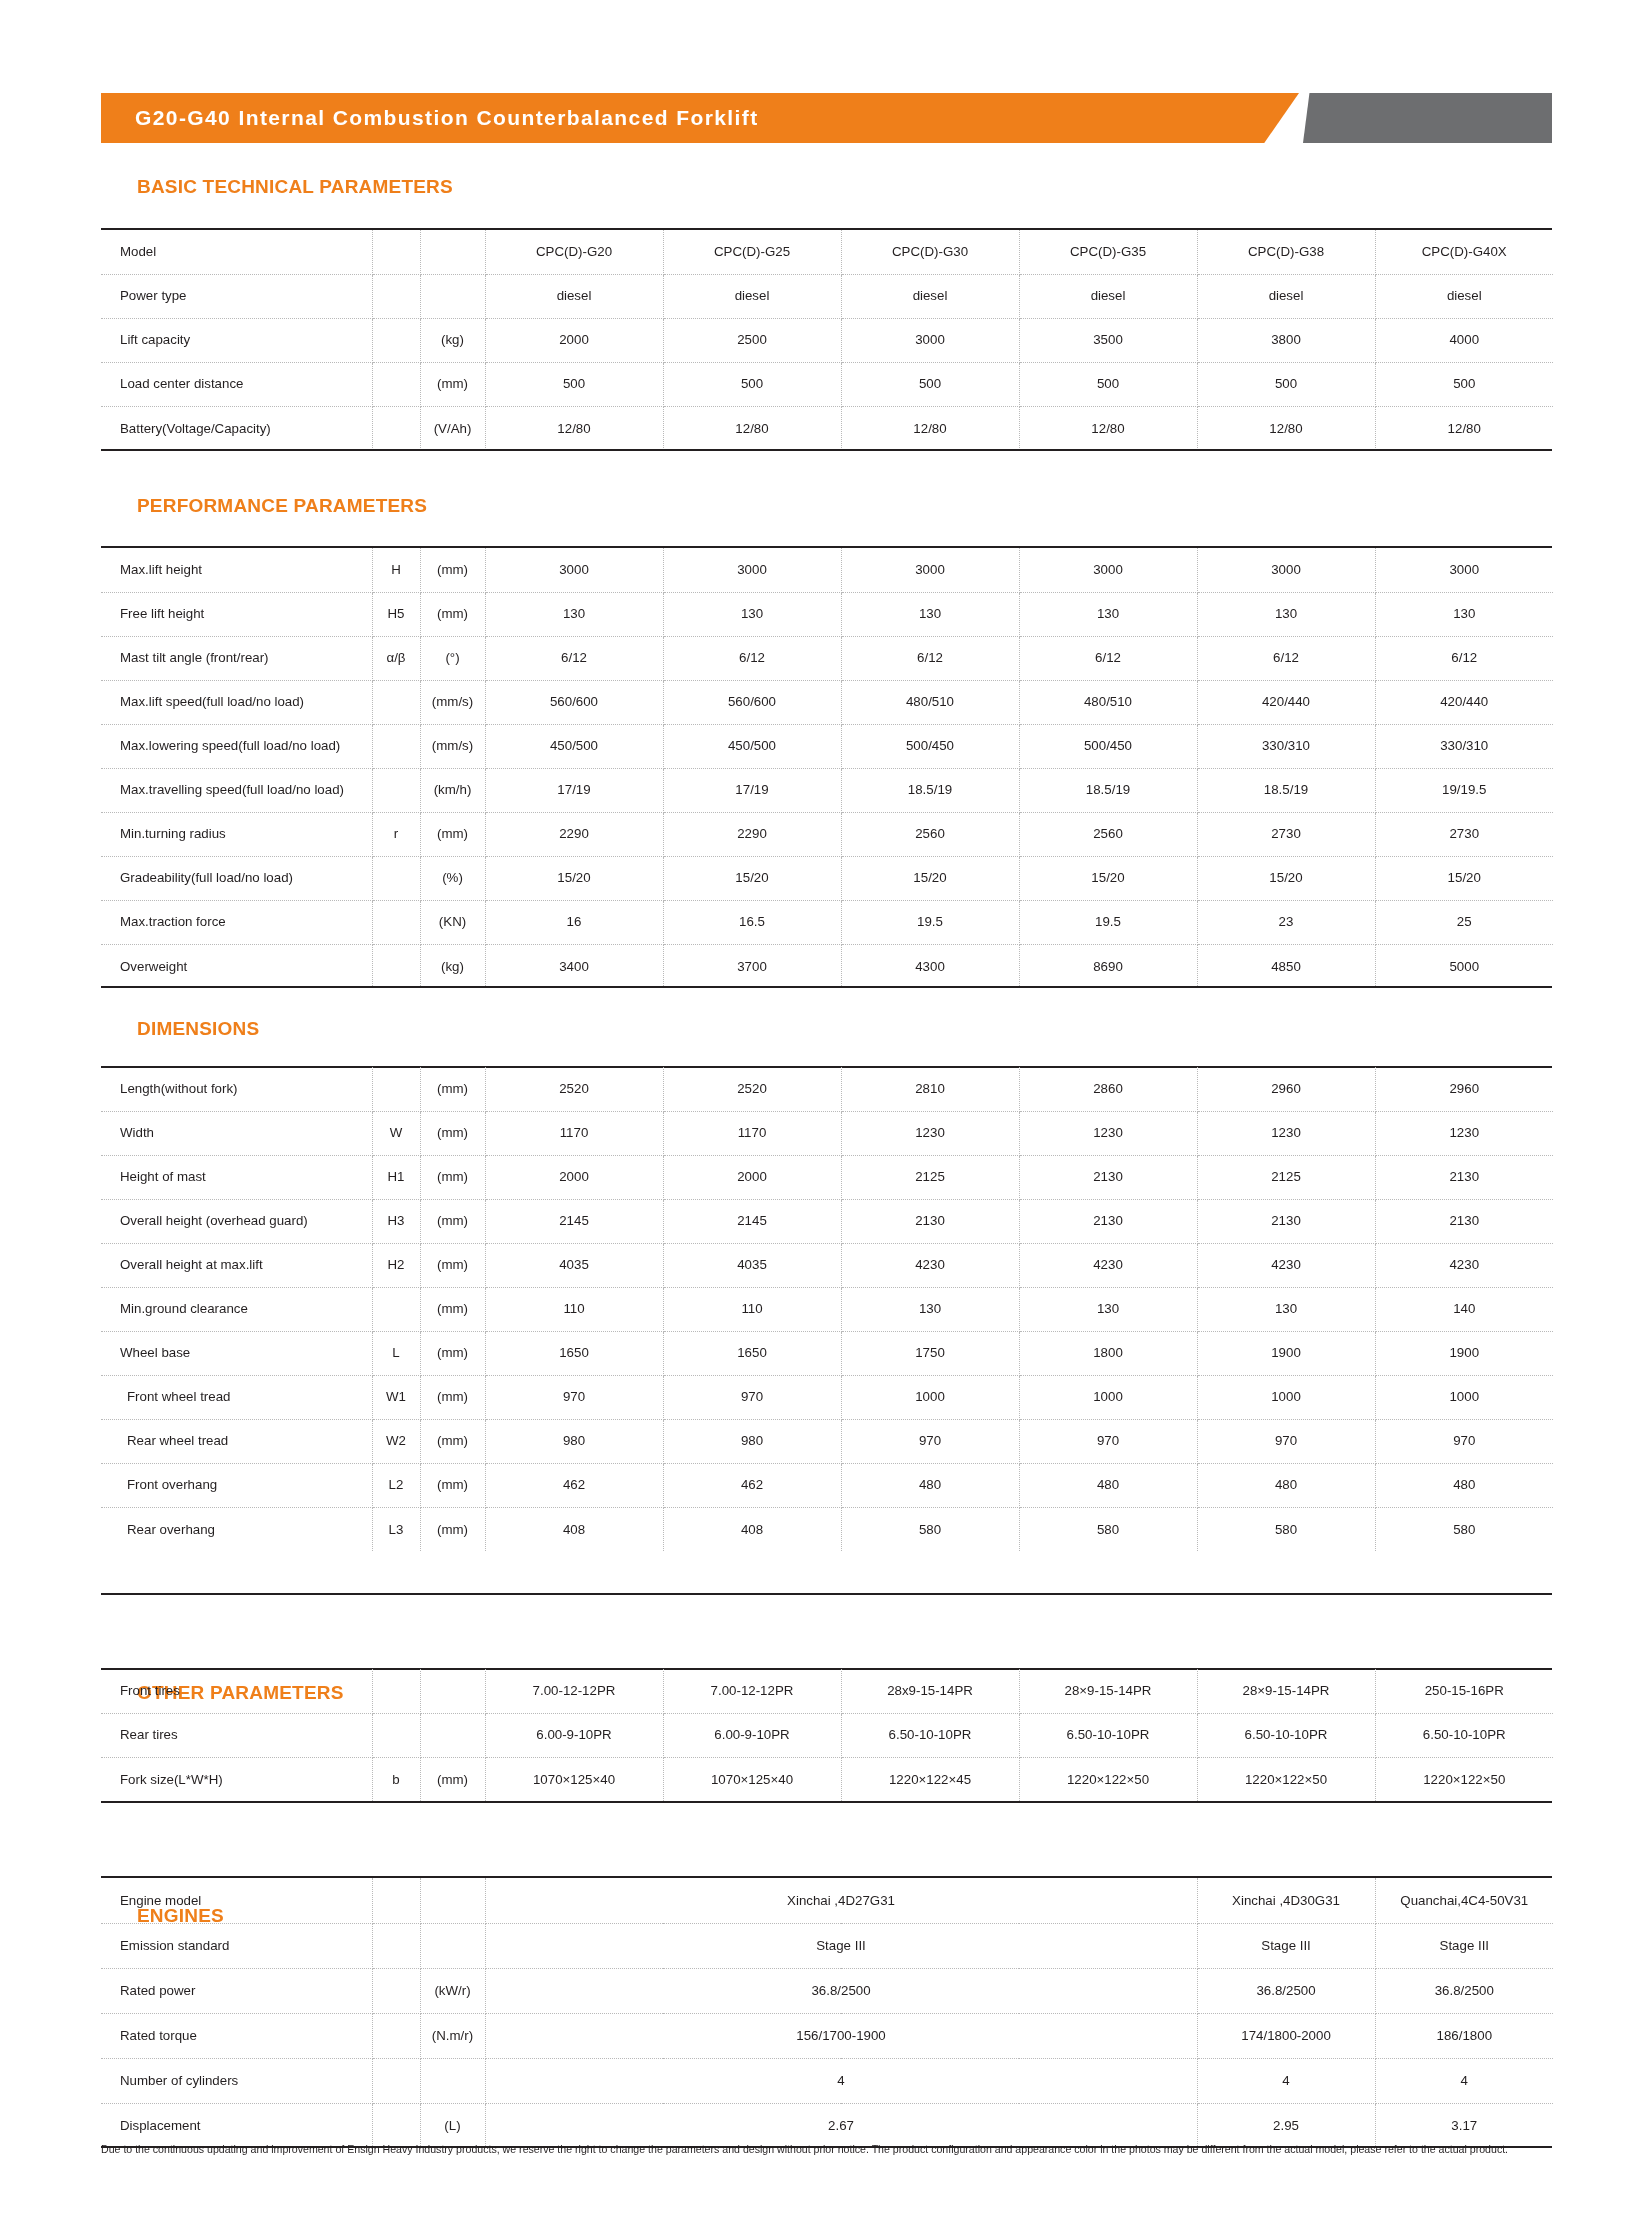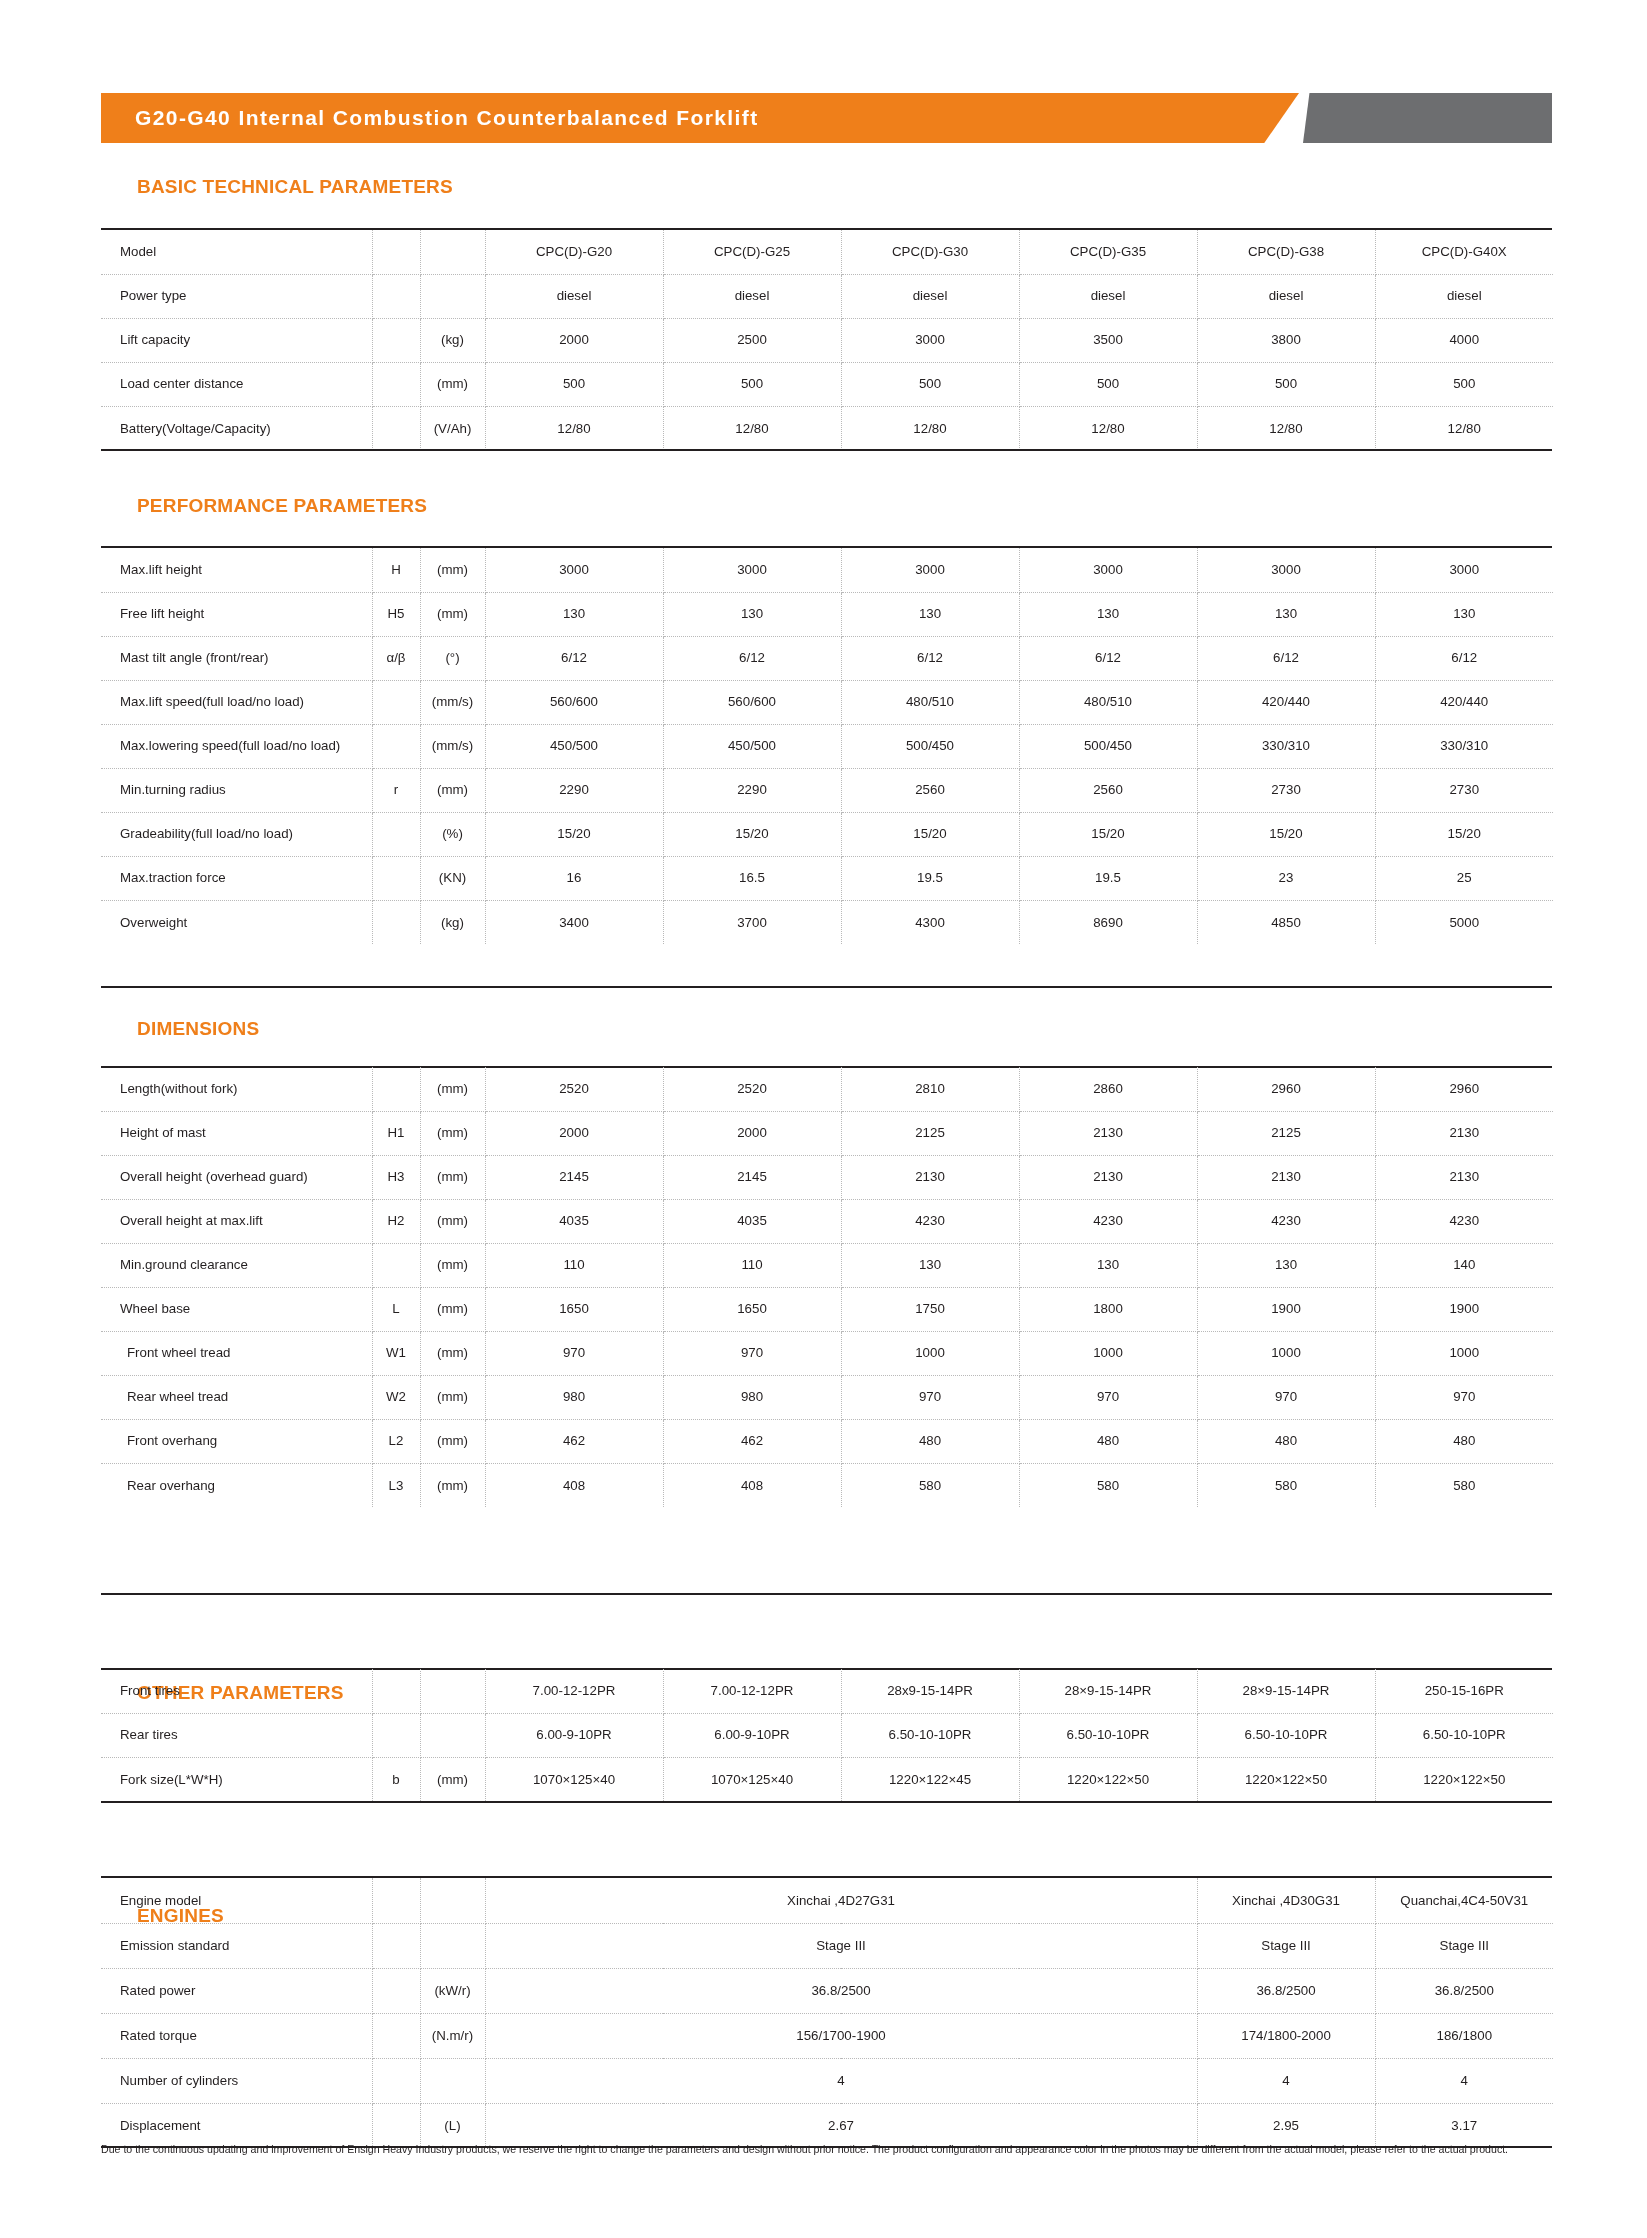--- a/index.html
+++ b/index.html
@@ -277,20 +277,31 @@
         <td class="sym"></td>
         <td class="unit">(mm/s)</td>
         <td>450/500</td>
         <td>450/500</td>
         <td>500/450</td>
         <td>500/450</td>
         <td>330/310</td>
         <td>330/310</td>
       </tr>
       <tr style="height: 44px;">
+        <td class="name">Max.travelling speed(full load/no load)</td>
+        <td class="sym"></td>
+        <td class="unit">(km/h)</td>
+        <td>17/19</td>
+        <td>17/19</td>
+        <td>18.5/19</td>
+        <td>18.5/19</td>
+        <td>18.5/19</td>
+        <td>19/19.5</td>
+      </tr>
+      <tr style="height: 44px;">
         <td class="name">Min.turning radius</td>
         <td class="sym">r</td>
         <td class="unit">(mm)</td>
         <td>2290</td>
         <td>2290</td>
         <td>2560</td>
         <td>2560</td>
         <td>2730</td>
         <td>2730</td>
       </tr>
@@ -351,20 +362,31 @@
         <td class="sym"></td>
         <td class="unit">(mm)</td>
         <td>2520</td>
         <td>2520</td>
         <td>2810</td>
         <td>2860</td>
         <td>2960</td>
         <td>2960</td>
       </tr>
       <tr style="height: 44px;">
+        <td class="name">Width</td>
+        <td class="sym">W</td>
+        <td class="unit">(mm)</td>
+        <td>1170</td>
+        <td>1170</td>
+        <td>1230</td>
+        <td>1230</td>
+        <td>1230</td>
+        <td>1230</td>
+      </tr>
+      <tr style="height: 44px;">
         <td class="name">Height of mast</td>
         <td class="sym">H1</td>
         <td class="unit">(mm)</td>
         <td>2000</td>
         <td>2000</td>
         <td>2125</td>
         <td>2130</td>
         <td>2125</td>
         <td>2130</td>
       </tr>

